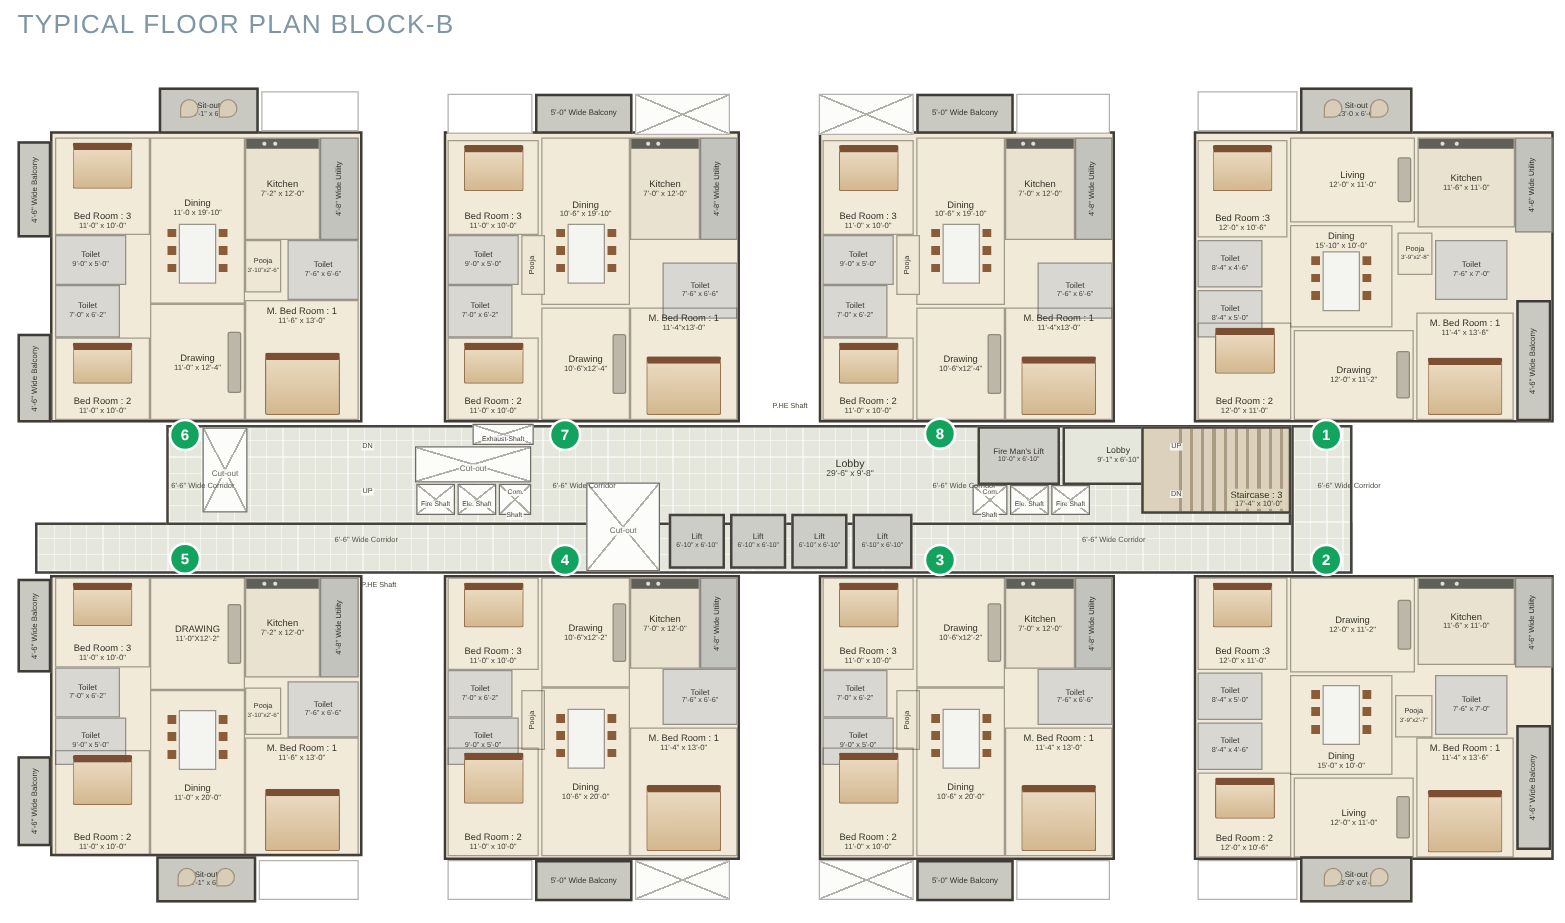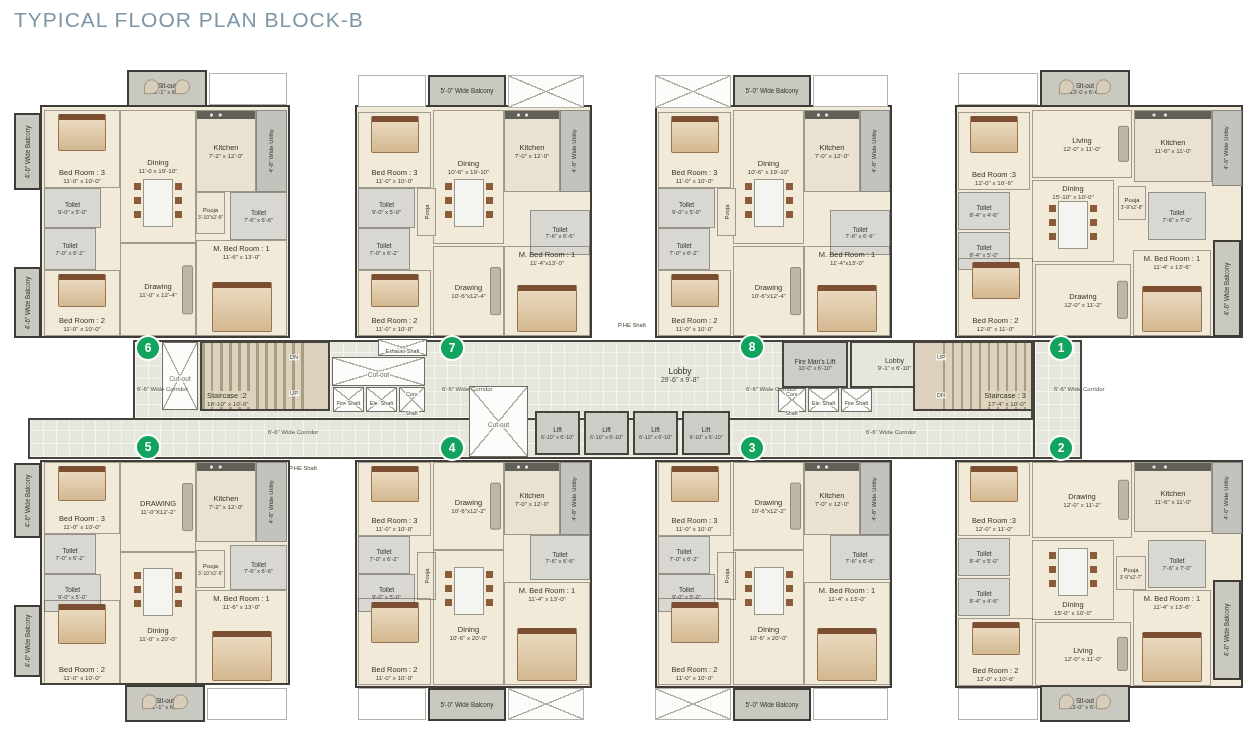--- a/index.html
+++ b/index.html
@@ -107,26 +107,20 @@
 <body>
 
 <h1 id="title">TYPICAL FLOOR PLAN BLOCK-B</h1>
 <div id="plan">
     <div class="cband" style="left: 28px; top: 418px; width: 1054px; height: 41px;"></div>
     <div class="cband" style="left: 133px; top: 340px; width: 900px; height: 80px;"></div>
     <div class="cband" style="left: 1033px; top: 340px; width: 49px; height: 119px;"></div>
     <div class="ce cutout" style="left: 162px; top: 342px; width: 36px; height: 68px;">
       <div class="lbl"><span class="nm">Cut-out</span></div>
     </div>
-    <div class="ce stairs st-l lp-bl" style="left: 200px; top: 341px; width: 130px; height: 70px;">
-      <div class="lbl">
-        <span class="nm">Staircase :2</span>
-        <span class="dm">18'-10" x 10'-0"</span>
-      </div>
-    </div>
     <div class="ce slabel" style="left: 283px; top: 349px; width: 22px; height: 9px;">
       <div class="lbl"><span class="nm">DN</span></div>
     </div>
     <div class="ce slabel" style="left: 283px; top: 385px; width: 22px; height: 9px;">
       <div class="lbl"><span class="nm">UP</span></div>
     </div>
     <div class="ce shaft" style="left: 378px; top: 339px; width: 49px; height: 17px;">
       <div class="lbl"><span class="nm">Exhaust-Shaft</span></div>
     </div>
     <div class="ce cutout" style="left: 332px; top: 357px; width: 93px; height: 29px;">

